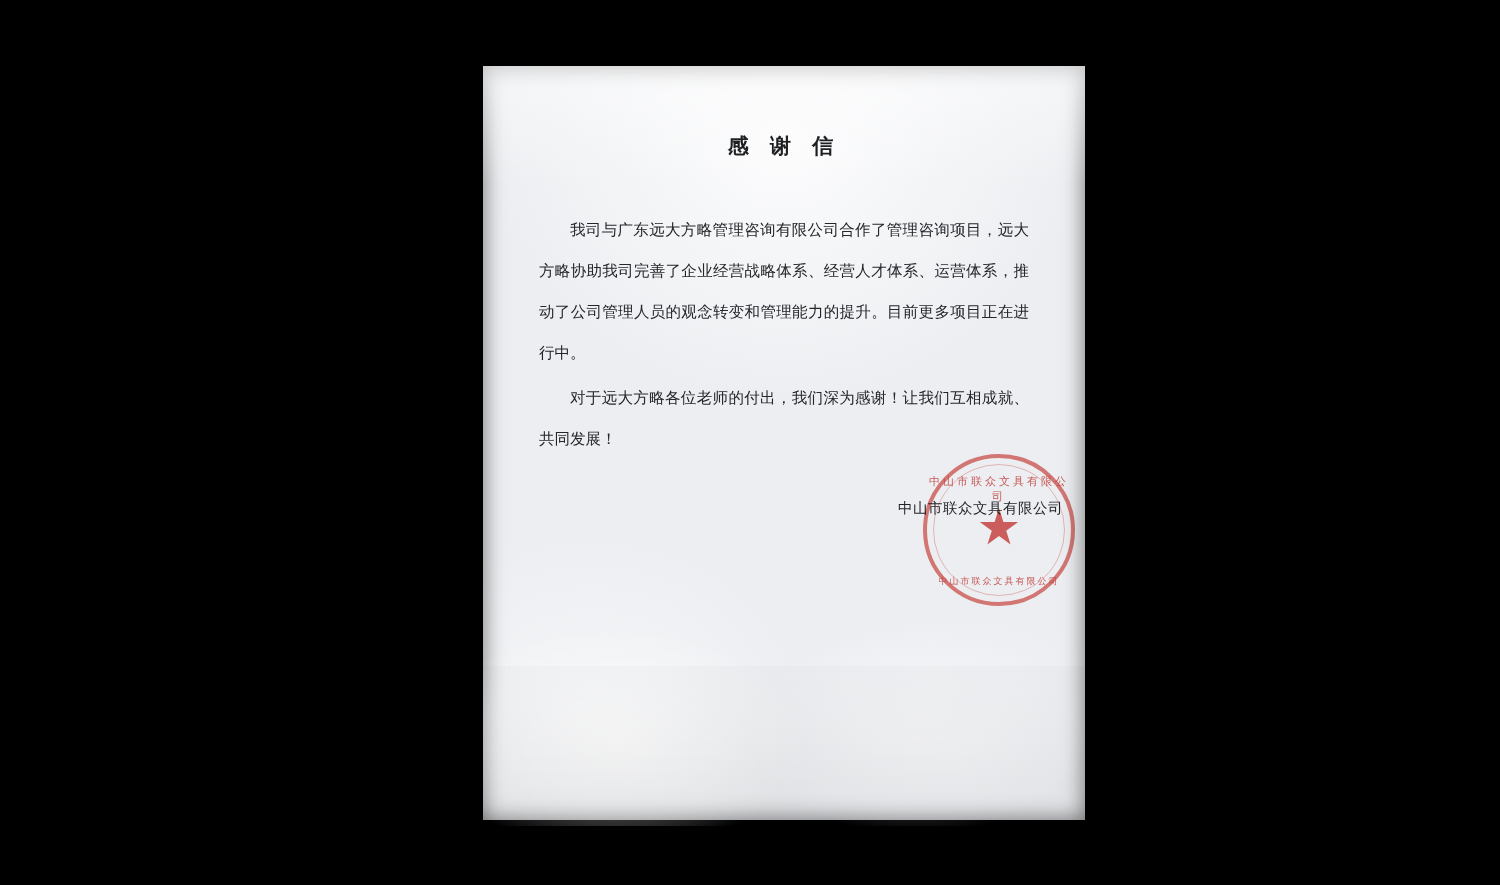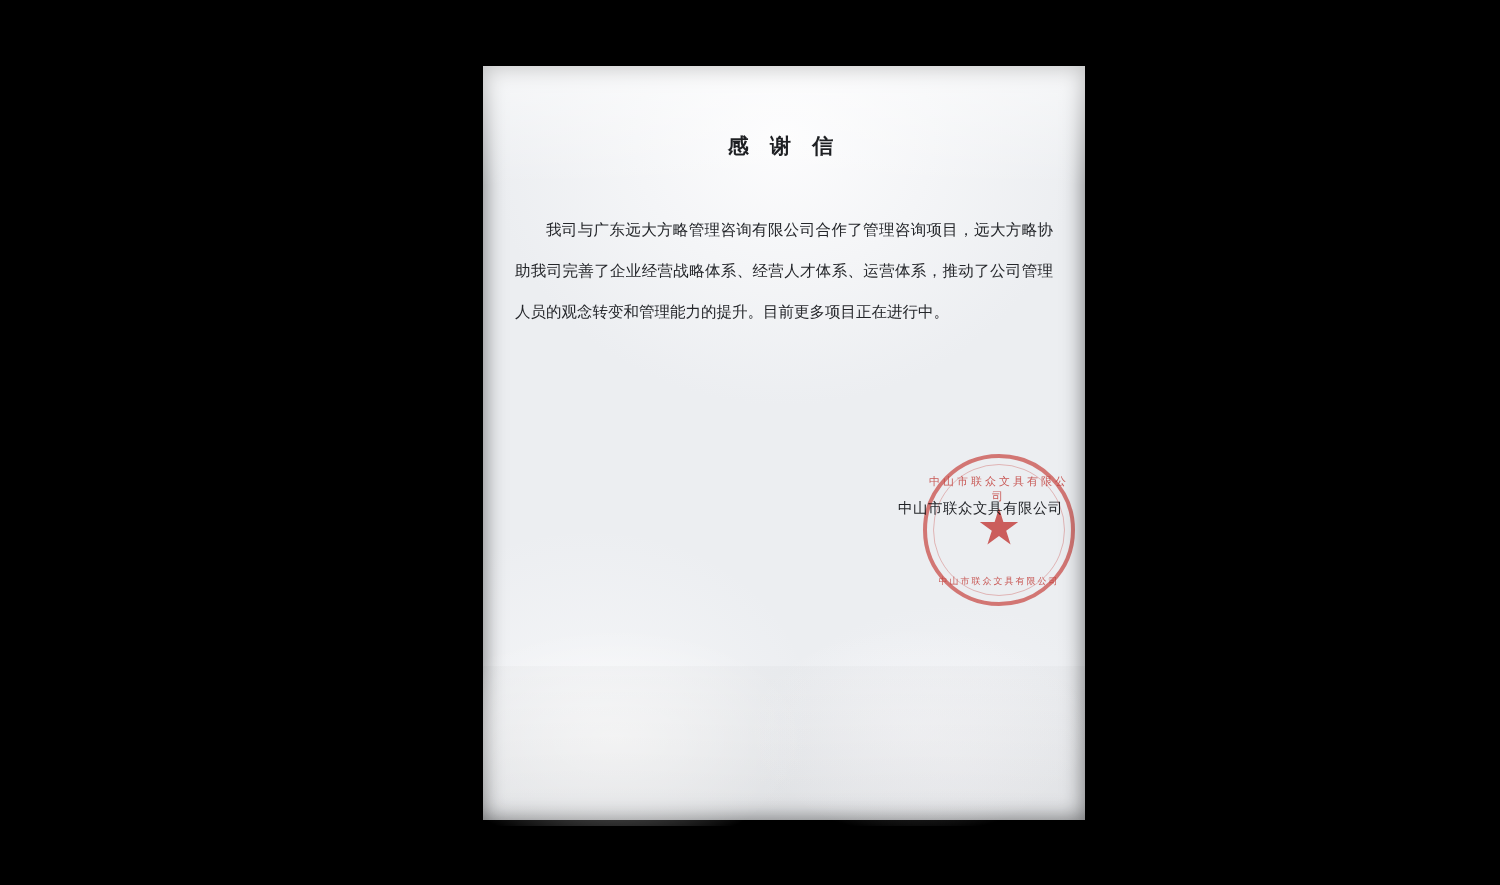--- a/index.html
+++ b/index.html
@@ -70,21 +70,21 @@
     letter-spacing: 7px;
     color: #1d1f22;
     font-family: "DejaVu Serif", "Liberation Serif", serif;
   }
 
   .body-text {
     position: absolute;
     left: 0px;
     top: 144px;
     width: 602px;
-    padding: 0 32px;
+    padding: 0 56px;
     box-sizing: border-box;
     color: #24262a;
     font-size: 15.5px;
     line-height: 41px;
     text-align: justify;
     font-family: "DejaVu Serif", "Liberation Serif", serif;
   }
   .body-text p {
     margin: 0 0 4px 0;
     text-indent: 2em;
@@ -157,20 +157,21 @@
 
     <div class="crease c3"></div>
     <div class="crease c1"></div>
     <div class="crease c2"></div>
     <div class="crease c4"></div>
 
     <div class="doc-title">感 谢 信</div>
 
     <div class="body-text">
       <p>我司与广东远大方略管理咨询有限公司合作了管理咨询项目，远大方略协助我司完善了企业经营战略体系、经营人才体系、运营体系，推动了公司管理人员的观念转变和管理能力的提升。目前更多项目正在进行中。</p>
+      <p>对于远大方略各位老师的付出，我们深为感谢！让我们互相成就、共同发展！</p>
     </div>
 
     <div class="signature-block">
       <span class="sig-company">中山市联众文具有限公司</span>
     </div>
 
     <div class="seal">
       <div class="seal-inner"></div>
       <div class="seal-text-top">中山市联众文具有限公司</div>
       <div class="seal-star"></div>

